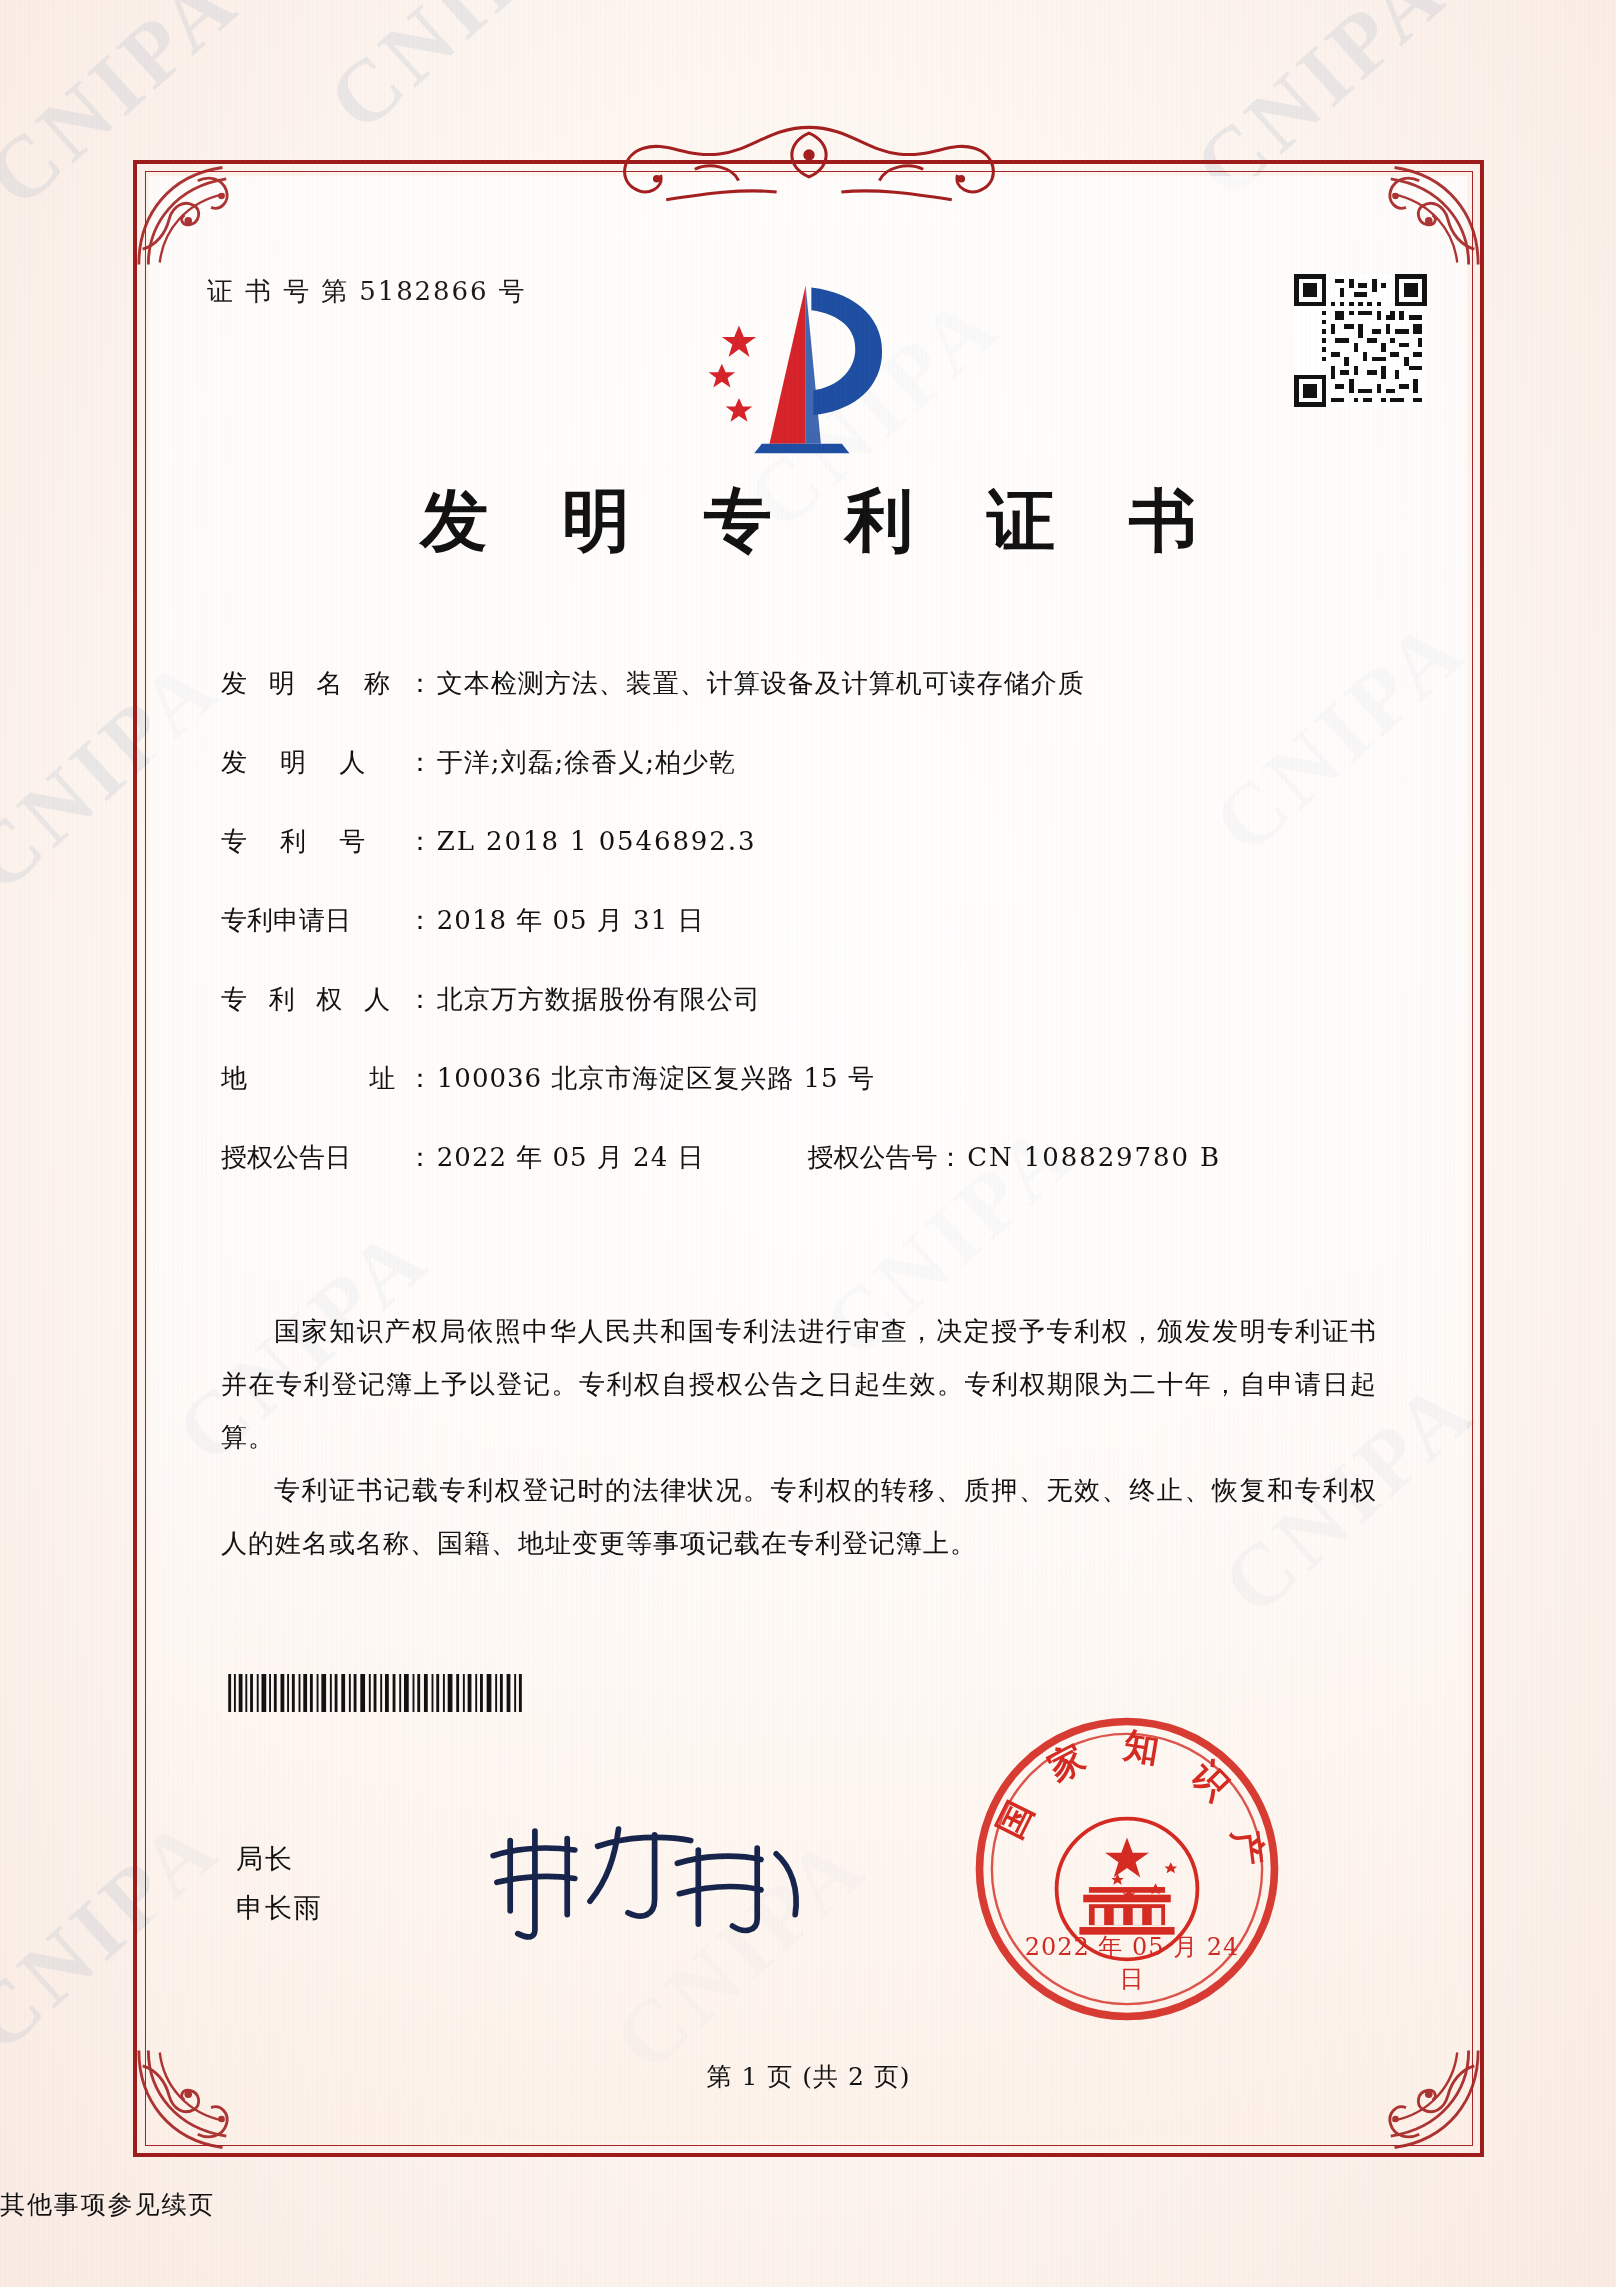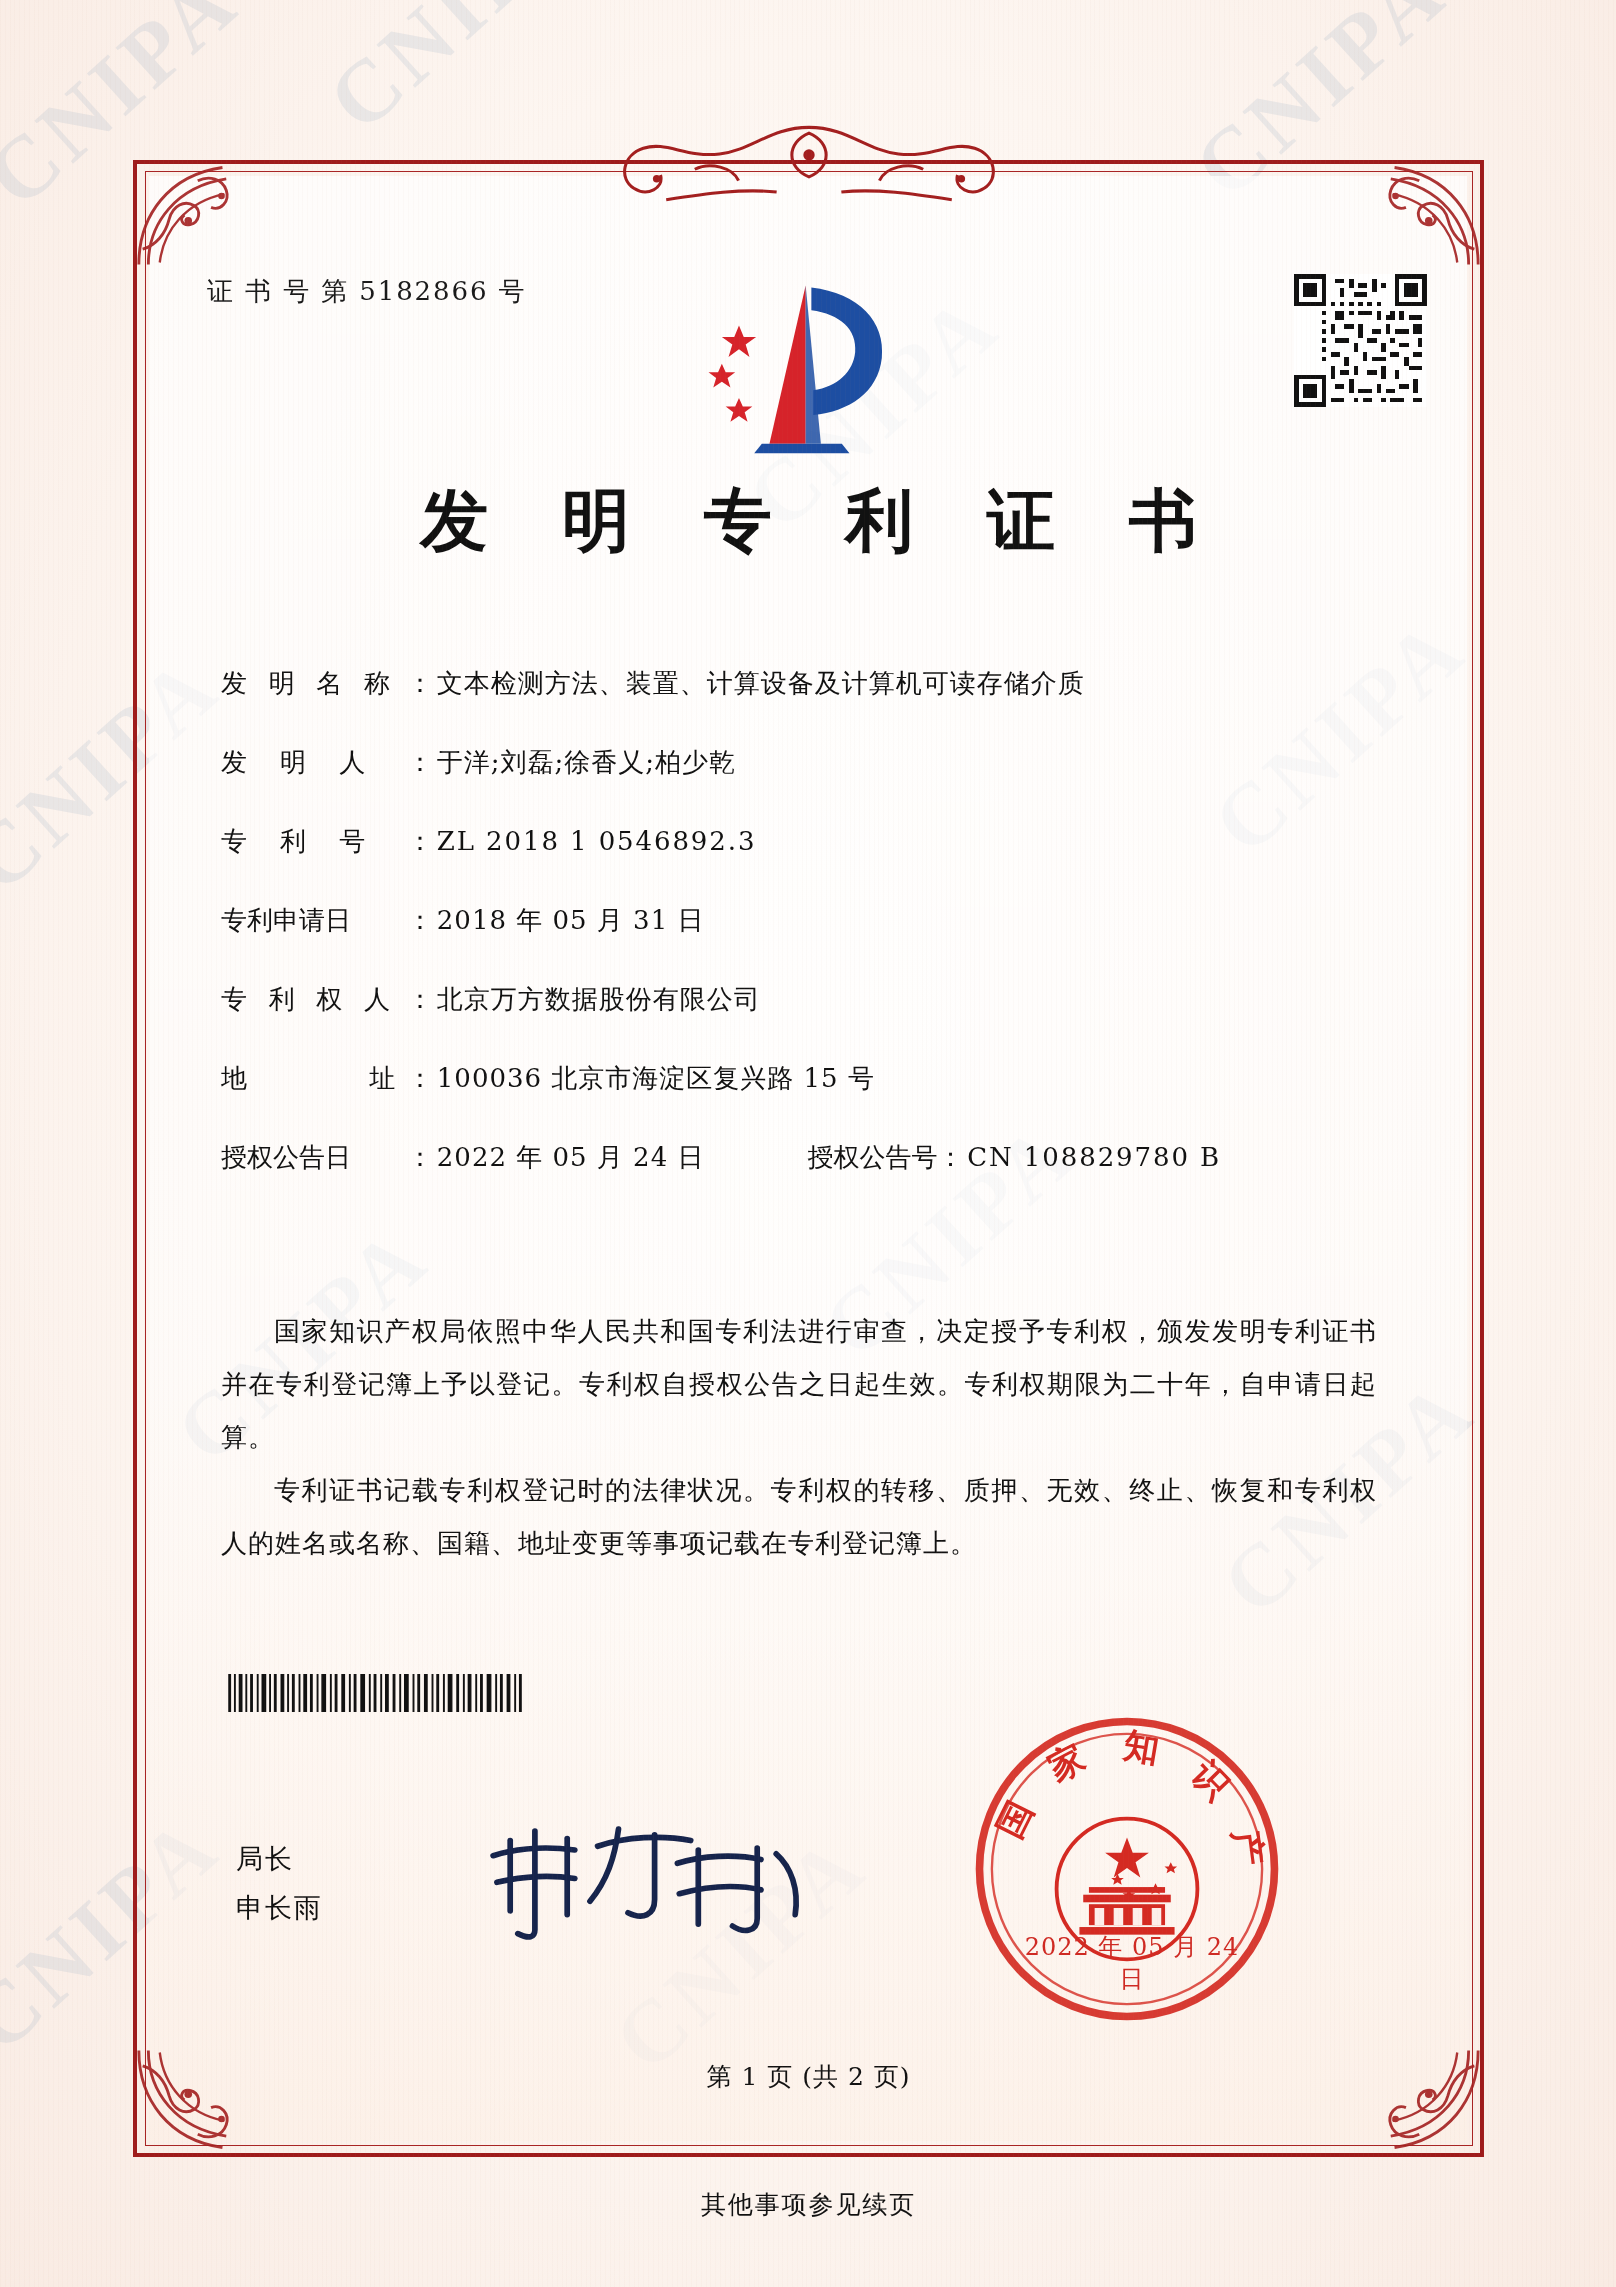--- a/index.html
+++ b/index.html
@@ -219,21 +219,20 @@
     text-align: center;
     font-size: 25px;
     color: #111;
     font-family: "DejaVu Serif", serif;
     letter-spacing: 1px;
   }
 
   .footer-note {
     position: absolute;
     left: 0; right: 0; top: 2188px;
-    text-align: center;
     font-size: 25px;
     color: #111;
     font-family: "DejaVu Serif", serif;
     letter-spacing: 1.9px;
   }
 </style>
 </head>
 <body>
 
 <div class="page">

